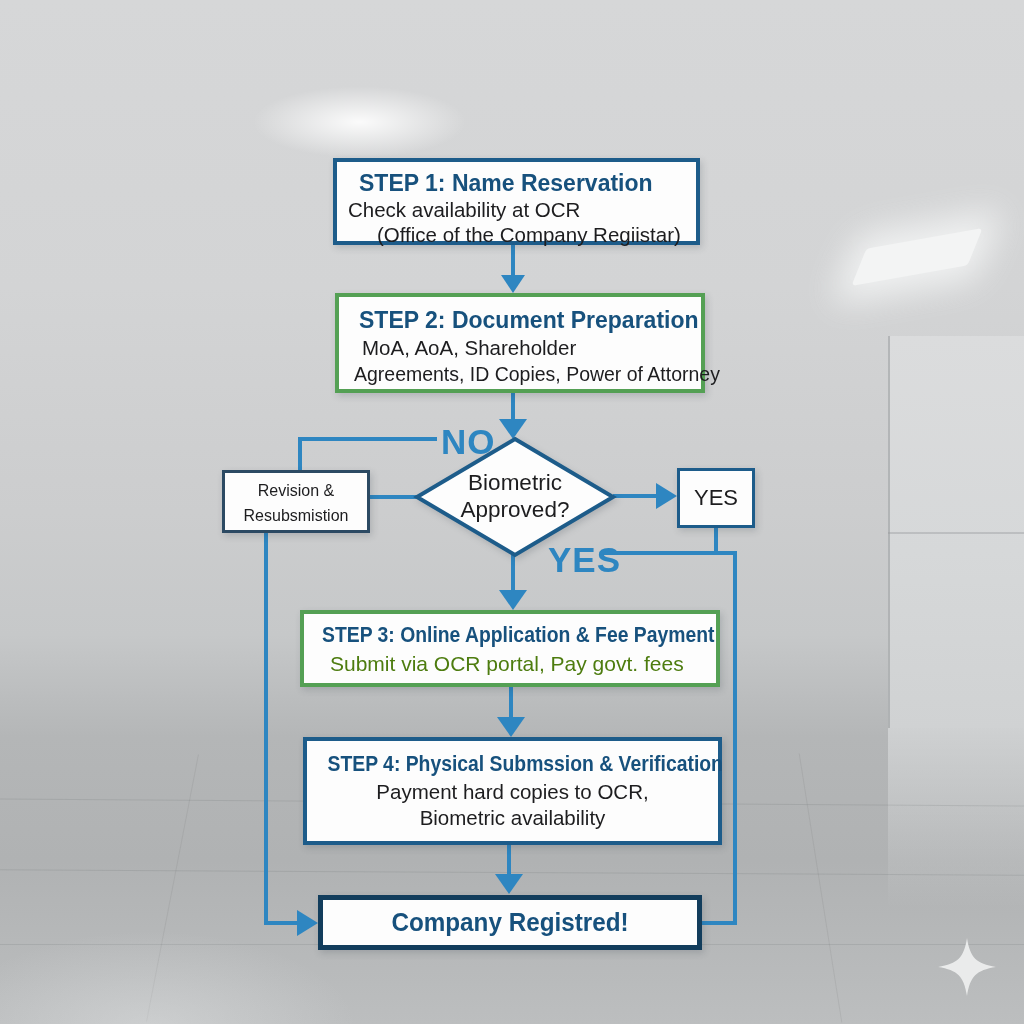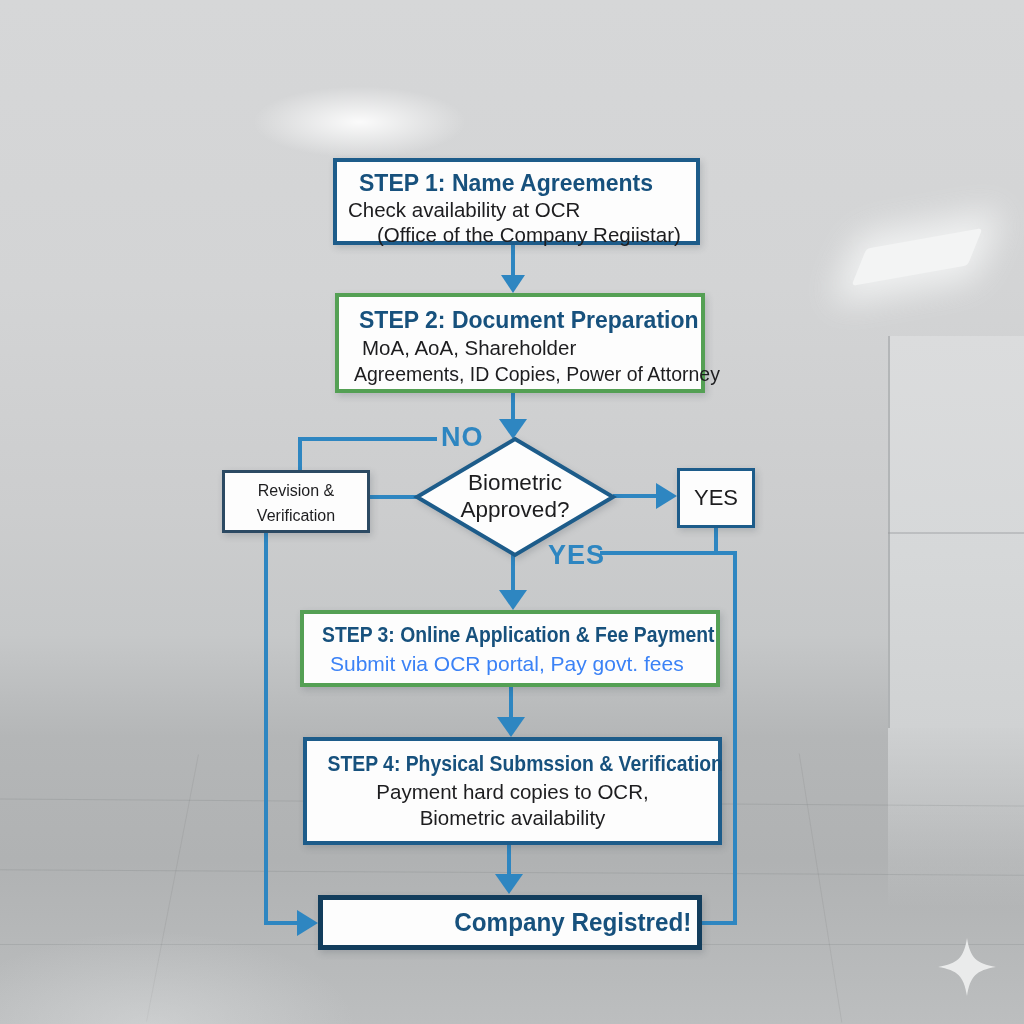--- a/index.html
+++ b/index.html
@@ -31,21 +31,21 @@
   #floor-seam-5{left:820px;top:752px;height:272px;transform:rotate(-9deg);}
   #floor-light{left:-60px;top:930px;width:420px;height:200px;
     background:radial-gradient(ellipse at center,rgba(230,232,233,.4),rgba(230,232,233,0) 70%);}
   #sparkle{left:936px;top:936px;width:62px;height:62px;}
   
   .edge{position:absolute;background:#2e86c1;z-index:2;}
   .arr{position:absolute;width:0;height:0;z-index:2;}
   .arr-down{border-left:14px solid transparent;border-right:14px solid transparent;border-top:20px solid #2e86c1;}
   .arr-down-sm{border-left:12px solid transparent;border-right:12px solid transparent;border-top:18px solid #2e86c1;}
   .arr-right{border-top:13px solid transparent;border-bottom:13px solid transparent;border-left:21px solid #2e86c1;}
-  .edge-label{position:absolute;z-index:4;color:#2e86c1;font-weight:bold;font-size:27px;letter-spacing:1px;}
+  .edge-label{position:absolute;z-index:4;color:#2e86c1;font-weight:bold;font-size:35px;letter-spacing:1px;}
   .box{position:absolute;background:#fdfdfd;z-index:3;box-shadow:2px 3px 7px rgba(40,50,60,.18);box-sizing:border-box;}
   .heading{font-weight:bold;color:#17517d;white-space:nowrap;}
   .bodyline{color:#1d1d1f;white-space:nowrap;}
   #title-box{left:112px;top:55px;width:800px;height:62px;border:4px solid #1d5377;
     background:rgba(232,235,236,.55);box-shadow:2px 3px 8px rgba(40,50,60,.2);}
   #title-inner{position:absolute;left:3px;top:3px;right:3px;bottom:3px;border:2px solid #1d5377;}
   #title-text{position:absolute;left:0;right:0;top:0;bottom:0;text-align:center;line-height:50px;
     font-size:35px;font-weight:bold;color:#1b4f76;white-space:nowrap;transform:scaleX(.94);letter-spacing:.5px;}
   #step1{left:333px;top:158px;width:367px;height:87px;border:4px solid #1d5c8a;padding-top:7px;}
   #step1 .heading{margin-left:22px;font-size:23px;line-height:28px;}
@@ -57,25 +57,25 @@
   #step2 .l1{margin-left:15px;font-size:20.5px;line-height:26px;transform:scaleX(.95);transform-origin:left;}
   #decision-svg{position:absolute;left:407px;top:429px;z-index:3;filter:drop-shadow(2px 3px 3px rgba(40,50,60,.18));}
   #decision-text{position:absolute;left:437px;top:469px;width:156px;text-align:center;z-index:4;
     font-size:22.5px;line-height:27px;color:#1d1d1f;}
   #revision{left:222px;top:470px;width:148px;height:63px;border:3px solid #2c4a63;padding-top:5px;text-align:center;}
   #revision .bodyline{font-size:16px;line-height:25px;}
   #yes-box{left:677px;top:468px;width:78px;height:60px;border:3px solid #1d5c8a;text-align:center;}
   #yes-box .bodyline{font-size:22px;line-height:54px;}
   #step3{left:300px;top:610px;width:420px;height:77px;border:4px solid #54a054;padding-top:7px;}
   #step3 .heading{margin-left:18px;font-size:21.5px;line-height:29px;transform:scaleX(.9);transform-origin:left;}
-  #step3 .l0{margin-left:26px;font-size:21px;line-height:27px;color:#3b82f6;}
+  #step3 .l0{margin-left:26px;font-size:21px;line-height:27px;color:#4d7c0f;}
   #step4{left:303px;top:737px;width:419px;height:108px;border:4px solid #1d5c8a;padding-top:9px;text-align:center;}
   #step4 .heading{font-size:21.5px;line-height:29px;transform:scaleX(.9);}
   #step4 .bodyline{font-size:20.5px;line-height:26px;}
-  #final-box{left:318px;top:895px;width:384px;height:55px;border:5px solid #123d5c;text-align:right;}
+  #final-box{left:318px;top:895px;width:384px;height:55px;border:5px solid #123d5c;text-align:center;}
   #final-box .heading{font-size:25px;line-height:45px;transform:scaleX(.97);}
 </style>
 </head>
 <body>
 
 <div id="canvas">
 
   <div class="bg-el" id="ceil-seam-1"></div>
   <div class="bg-el" id="ceil-seam-2"></div>
   <div class="bg-el" id="window-panel"></div>
@@ -122,42 +122,42 @@
 
   <div class="edge" style="left:264px;top:533px;width:4px;height:392px;"></div>
   <div class="edge" style="left:264px;top:921px;width:36px;height:4px;"></div>
   <div class="arr arr-right" style="left:297px;top:910px;"></div>
 
   <div class="edge-label" style="left:441px;top:422px;">NO</div>
   <div class="edge-label" style="left:548px;top:540px;">YES</div>
 
 
   <div class="box" id="step1">
-    <div class="heading">STEP 1: Name Agreements</div>
+    <div class="heading">STEP 1: Name Reservation</div>
     <div class="bodyline l0">Check availability at OCR</div>
     <div class="bodyline l1">(Office of the Company Regiistar)</div>
   </div>
 
   <div class="box" id="step2">
     <div class="heading">STEP 2: Document Preparation</div>
     <div class="bodyline l0">MoA, AoA, Shareholder</div>
     <div class="bodyline l1">Agreements, ID Copies, Power of Attorney</div>
   </div>
 
   <svg id="decision-svg" width="216" height="134">
     <polygon points="108,10 206,68 108,126 10,68" fill="#fdfdfd" stroke="#1d5c8a" stroke-width="4"></polygon>
   </svg>
   <div id="decision-text">
     <div>Biometric</div>
     <div>Approved?</div>
   </div>
 
   <div class="box" id="revision">
     <div class="bodyline">Revision &amp;</div>
-    <div class="bodyline">Verification</div>
+    <div class="bodyline">Resubsmistion</div>
   </div>
 
   <div class="box" id="yes-box">
     <div class="bodyline">YES</div>
   </div>
 
   <div class="box" id="step3">
     <div class="heading">STEP 3: Online Application &amp; Fee Payment</div>
     <div class="bodyline l0">Submit via OCR portal, Pay govt. fees</div>
   </div>

